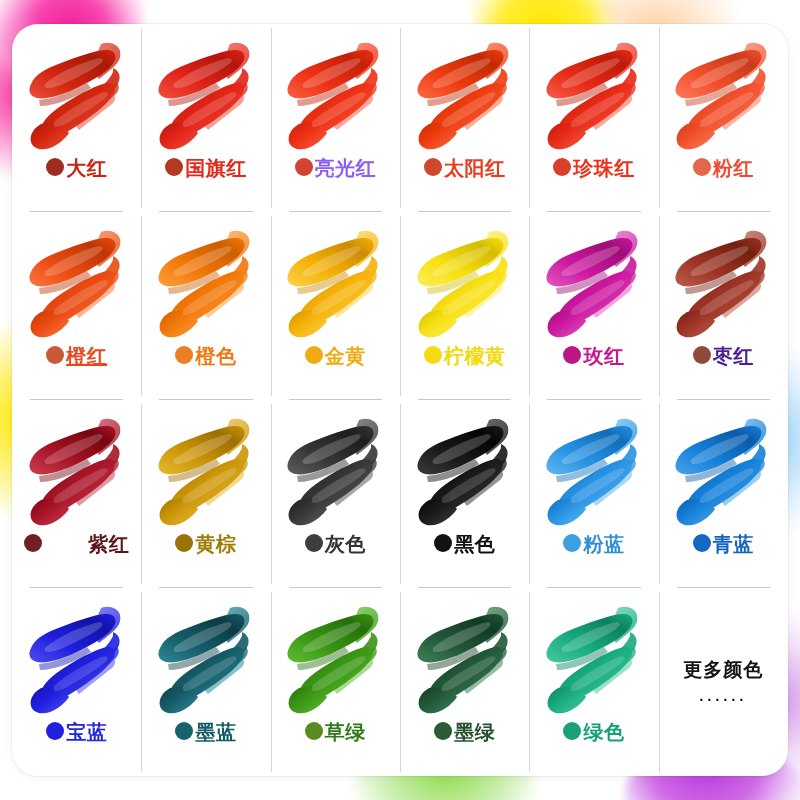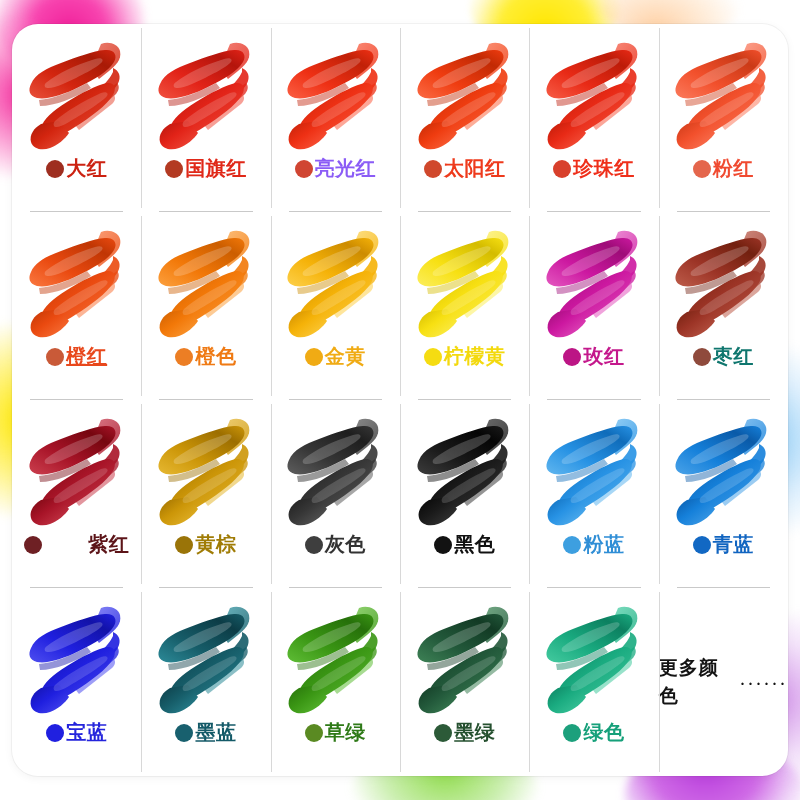--- a/index.html
+++ b/index.html
@@ -129,48 +129,48 @@
     width: 112px;
     height: 118px;
     margin-top: 14px;
     flex: none;
   }
   .swatch svg { display: block; width: 112px; height: 118px; }
 
   
   .label-row {
     display: flex;
-    align-items: flex-end;
+    align-items: flex-start;
     gap: 2px;
     margin-top: 2px;
   }
   .dot {
     width: 18px; height: 18px;
     border-radius: 50%;
     flex: none;
   }
   .label-text {
     font-family: "Liberation Serif", "DejaVu Serif", serif;
     font-size: 20px;
     font-weight: bold;
     letter-spacing: 0.5px;
     white-space: nowrap;
     line-height: 1;
   }
 
   
   .more {
     display: flex;
-    flex-direction: row;
+    flex-direction: column;
     align-items: center;
     justify-content: center;
     height: 100%;
     gap: 4px;
     color: #141414;
-    font-family: Liberation Serif, serif;
+    font-family: Liberation Sans, sans-serif;
     font-weight: bold;
   }
   .more-line { font-size: 19px; letter-spacing: 1px; line-height: 1.45; }
   .more-dots { font-size: 15px; letter-spacing: 3px; margin-top: 4px; }
 </style>
 </head>
 <body>
 
 <div id="page">
 
@@ -620,21 +620,21 @@
               <path d="M93 57 C95 60 94 63 91 66 L58 92 L54 87 L90 59 Z" fill="#bd5c4a" opacity="0.55"></path>
               <path d="M20 90 C22 81 32 73 46 64 C60 55 76 47 86 45 C93 44 96 50 92 57 C86 67 70 79 54 89 C40 98 28 104 22 101 C16 98 18 95 20 90 Z" fill="url(#g11b)"></path>
               <path d="M20 86 C13 90 8 97 10 104 C12 111 21 113 29 110 C37 107 44 101 48 95 L38 83 Z" fill="url(#g11b)"></path>
               <path d="M26 44 C36 36 54 27 74 21 C80 19 83 21 81 24 C77 29 60 38 42 46 C33 50 26 51 24 49 C23 47 24 45 26 44 Z" fill="#ffffff" opacity="0.20"></path>
               <path d="M34 83 C44 74 62 63 80 55 C85 53 88 55 86 58 C82 63 65 74 48 84 C40 89 34 90 33 88 C32 86 33 84 34 83 Z" fill="#ffffff" opacity="0.16"></path>
               <path d="M18 62 C32 61 50 54 66 45 L70 50 C54 60 34 68 19 68 Z" fill="#72200f" opacity="0.45"></path>
             </svg>
           </div>
           <div class="label-row">
             <span class="dot" style="background: rgb(143, 74, 60);"></span>
-            <span class="label-text" style="color: #0f766e;">枣红</span>
+            <span class="label-text" style="color: #4c1d95;">枣红</span>
           </div>
         </div>
         <div class="cell hsep">
           <div class="swatch">
             <svg viewBox="0 0 112 118" xmlns="http://www.w3.org/2000/svg">
               <defs>
                 <linearGradient id="g12a" x1="0" y1="1" x2="1" y2="0">
                   <stop offset="0%" stop-color="#cb3f4e"></stop>
                   <stop offset="38%" stop-color="#a81428"></stop>
                   <stop offset="78%" stop-color="#76060f"></stop>

